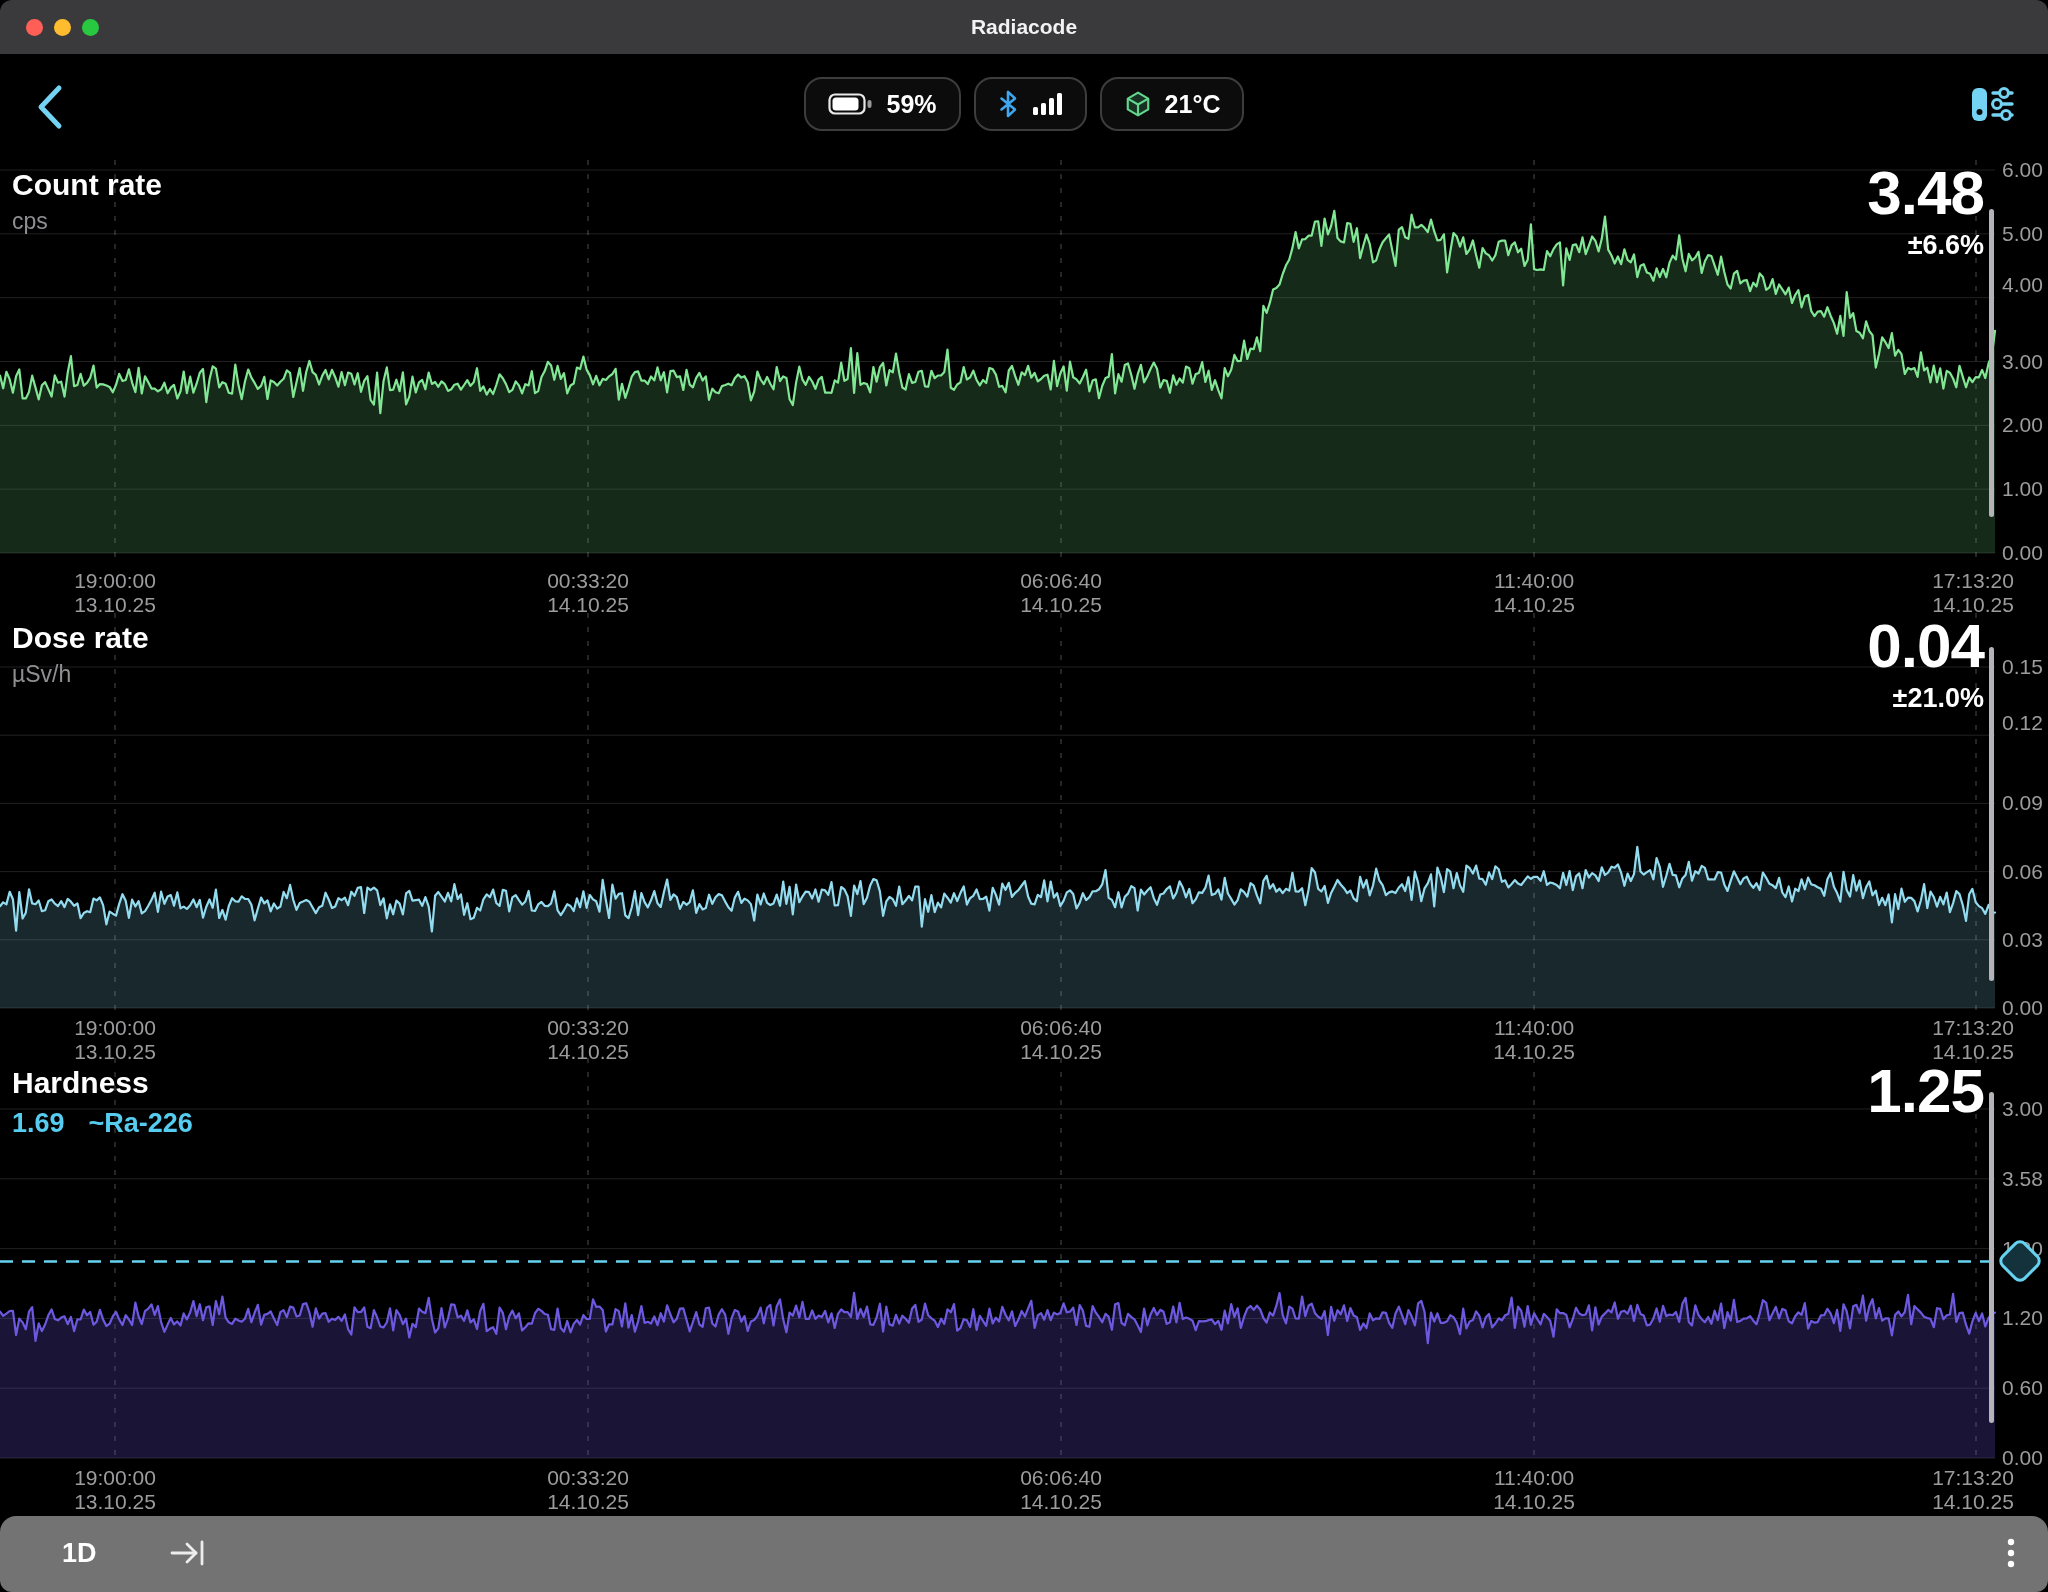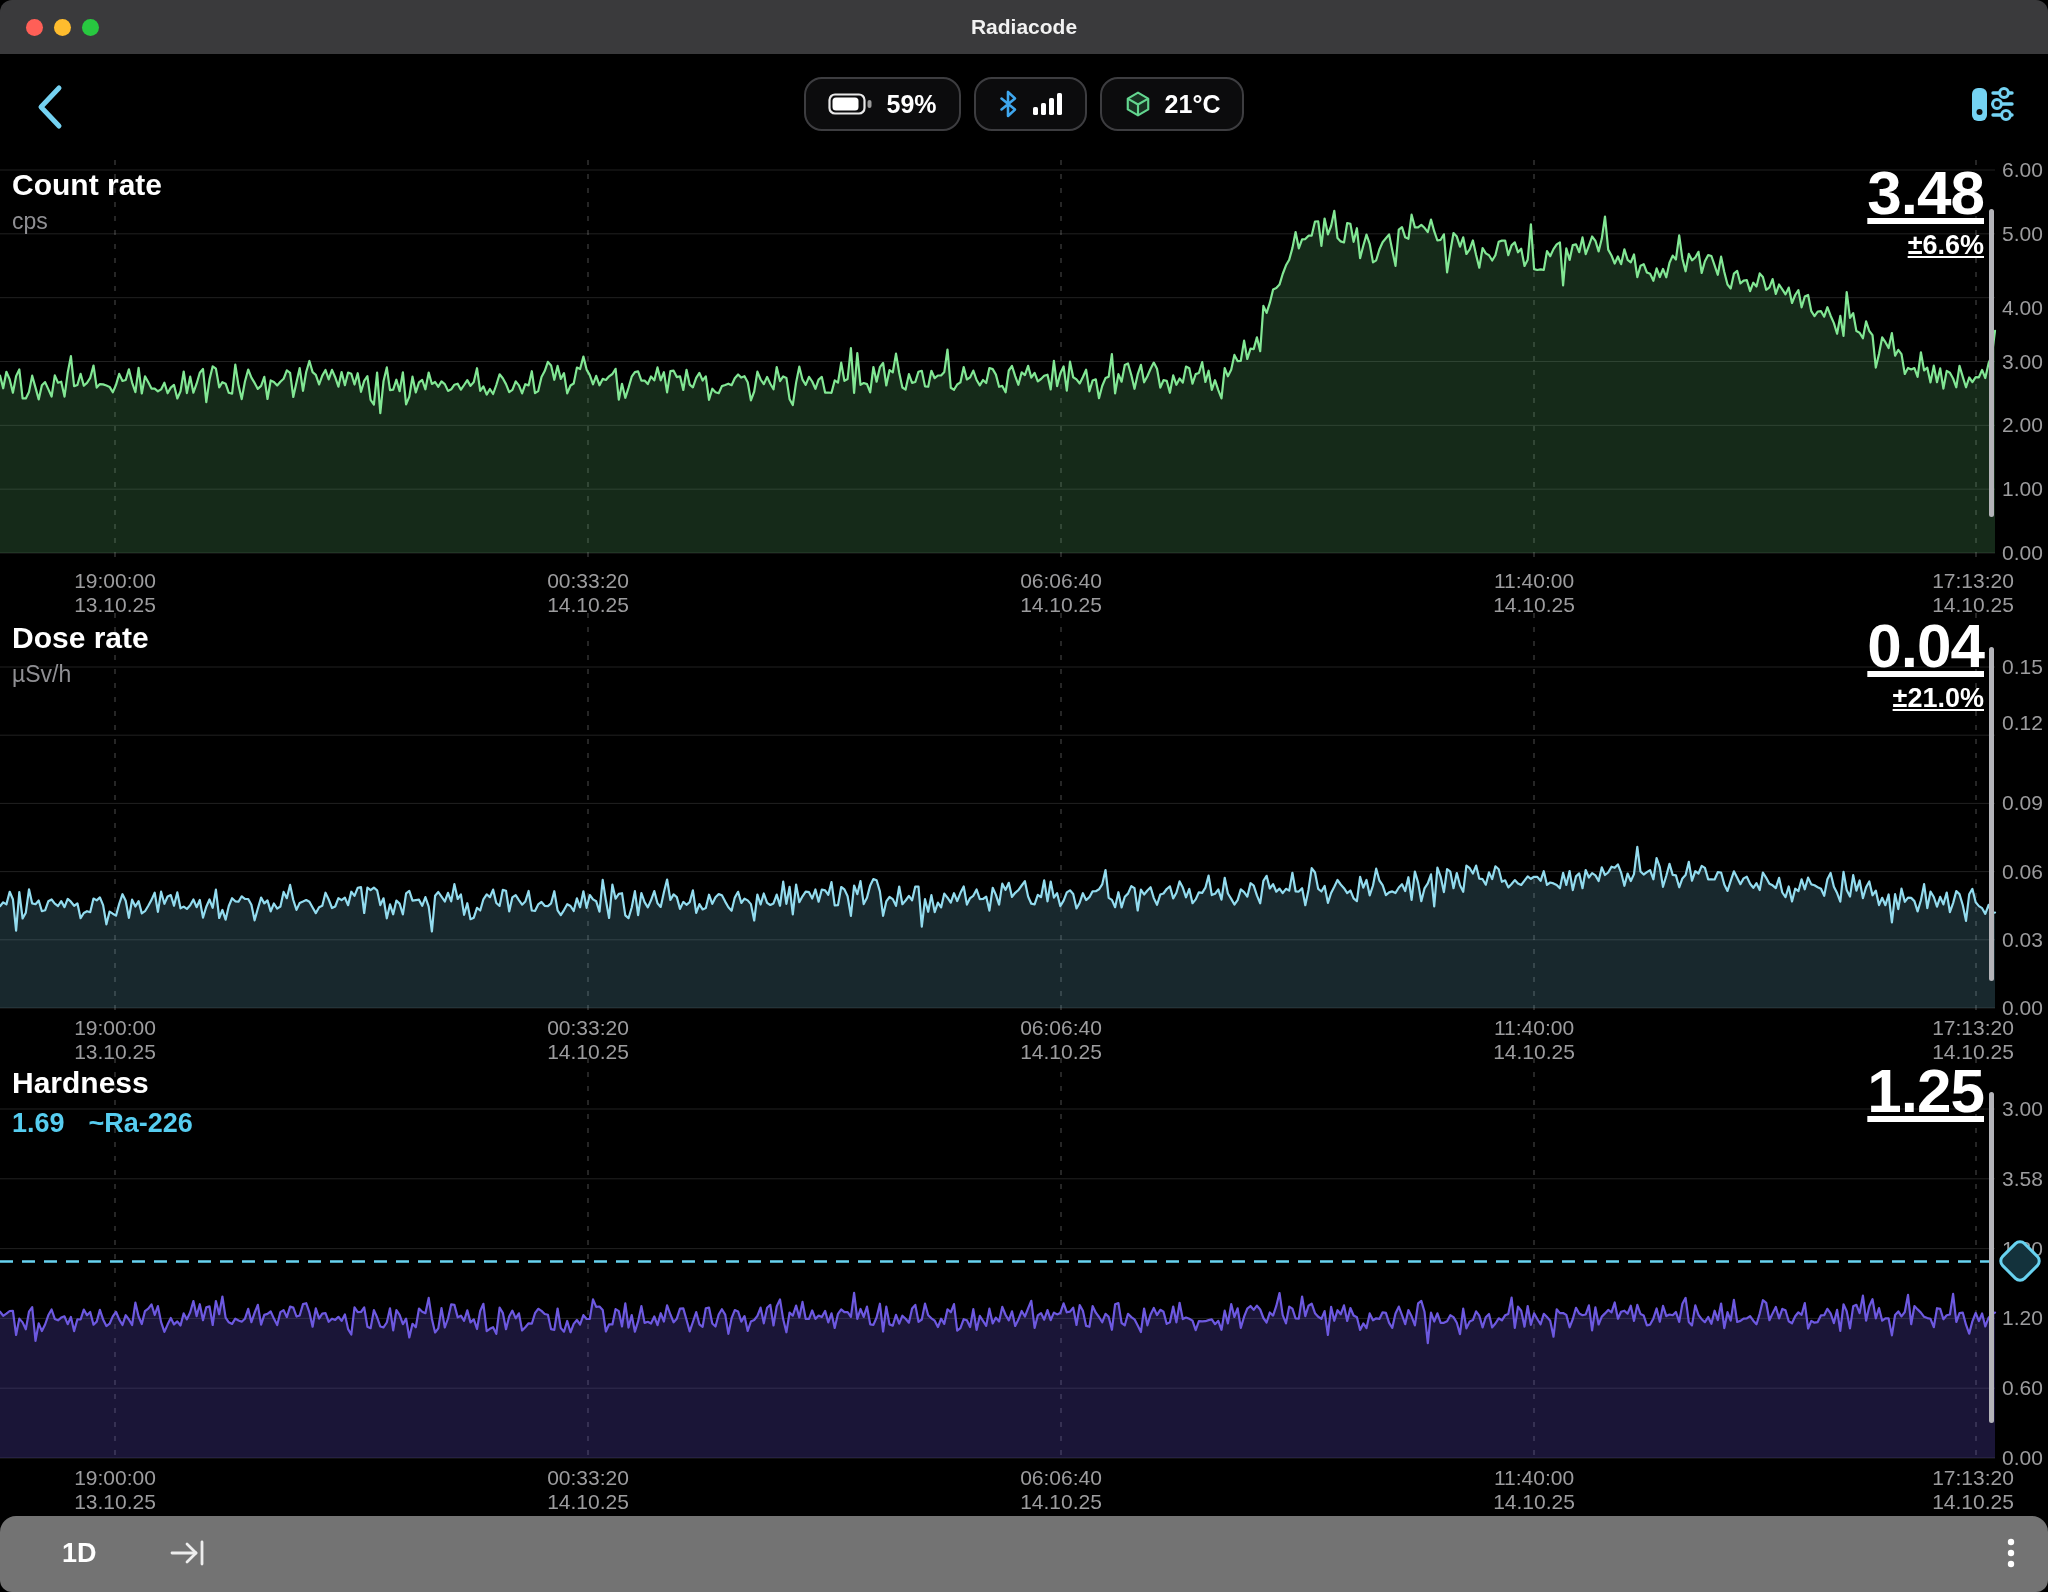--- a/index.html
+++ b/index.html
@@ -23,21 +23,21 @@
           font-weight:bold; font-size:25px; }
   .device-settings { position:absolute; right:30px; top:24px; width:54px; height:54px; cursor:pointer; }
 
   
   .chart { position:relative; width:2048px; }
   .chart svg.plot-svg { position:absolute; left:0; top:0; }
   .chart .hdr-title { position:absolute; left:12px; top:8px; color:#fff; font-size:30px; font-weight:bold; }
   .chart .hdr-sub { position:absolute; left:12px; top:48px; color:#8f8f93; font-size:23px; }
   .chart .hdr-ref { position:absolute; left:12px; top:50px; color:#56cdf0; font-size:27px; font-weight:bold; }
   .chart .hdr-ref .iso { margin-left:24px; }
-  .chart .big-value { position:absolute; right:64px; top:2px; text-align:right; color:#fff;text-decoration:underline; }
+  .chart .big-value { position:absolute; right:64px; top:2px; text-align:right; color:#fff; }
   .chart .big-value .v { font-size:62px; font-weight:bold; line-height:1.0; letter-spacing:-1px; }
   .chart .big-value .u { font-size:27px; font-weight:bold; margin-top:6px; }
   .chart .ytick { position:absolute; left:2002px; width:44px; color:#9c9c9e; font-size:21px; }
   .xrow { position:relative; width:2048px; }
   .xrow .xlab { position:absolute; top:4px; width:140px; margin-left:-70px; text-align:center;
                 color:#9c9c9e; font-size:21px; line-height:24px; }
   .diamond { position:absolute; width:34px; height:34px; transform:rotate(45deg);
              border:3.5px solid #67d2f0; background:#13323c; border-radius:8px; cursor:grab; }
 
   
@@ -132,21 +132,21 @@
           <rect x="1989" y="49" width="5" height="308" rx="2.5" fill="#b3b3b8"></rect>
         </svg>
         <div class="hdr-title">Count rate</div>
         <div class="hdr-sub">cps</div>
         <div class="big-value">
           <div class="v">3.48</div>
           <div class="u">±6.6%</div>
         </div>
         <div class="ytick" style="top: -2px;">6.00</div>
         <div class="ytick" style="top: 61.8333px;">5.00</div>
-        <div class="ytick" style="top: 136px;">4.00</div>
+        <div class="ytick" style="top: 113px;">4.00</div>
         <div class="ytick" style="top: 189.5px;">3.00</div>
         <div class="ytick" style="top: 253.333px;">2.00</div>
         <div class="ytick" style="top: 317.167px;">1.00</div>
         <div class="ytick" style="top: 381px;">0.00</div>
       </section>
       <div class="xrow" style="height: 48px;">
         <div class="xlab" style="left: 115px;">
           <div>19:00:00</div>
           <div>13.10.25</div>
         </div>

